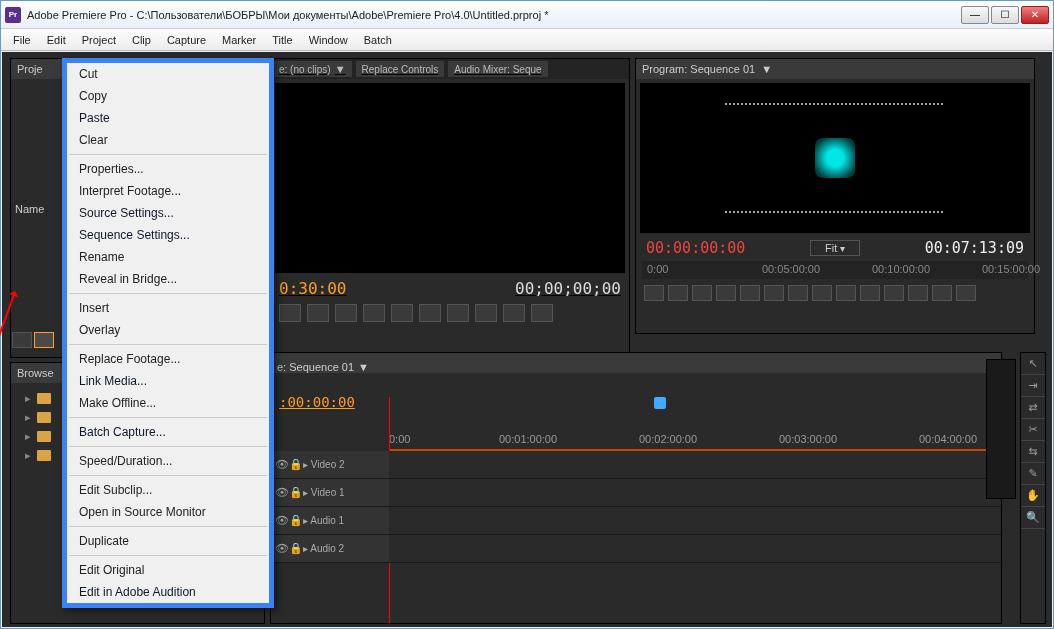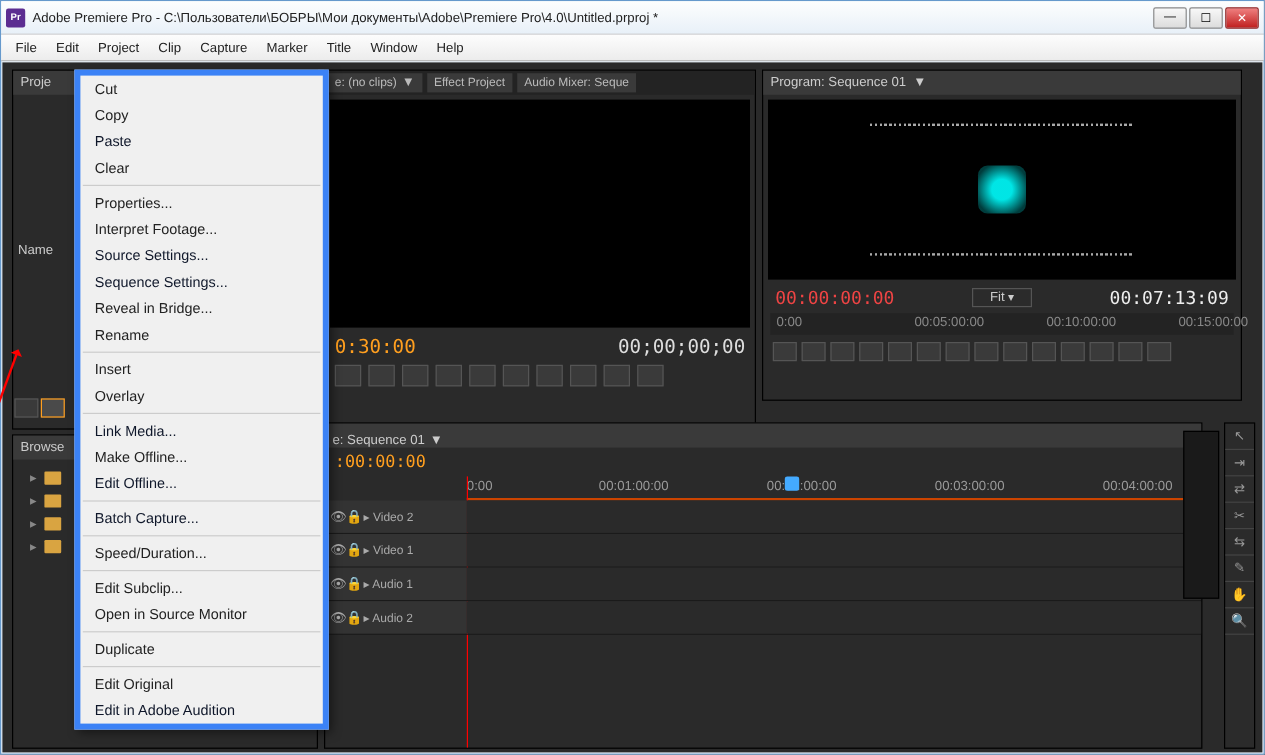--- a/index.html
+++ b/index.html
@@ -18,21 +18,21 @@
 
 .workspace { position: absolute; top: 51px; left: 1px; right: 1px; bottom: 1px; background: #2a2a2a; }
 
 
 .panel { position: absolute; background: #2a2a2a; border: 1px solid #000; }
 .project-panel { left: 8px; top: 6px; width: 255px; height: 300px; }
 .panel-tab { height: 20px; background: #3a3a3a; color: #ccc; padding: 2px 6px; display:flex; align-items:center; }
 .project-body { padding: 4px; color:#999; font-size:10px; }
 .name-label { color:#ccc; margin-top: 120px; display:block; }
 
-.source-area { left: 268px; top: 6px; width: 360px; height: 328px; }
+.source-area { left: 268px; top: 6px; width: 360px; height: 328px; text-decoration: underline; }
 .source-tabs { height: 20px; display:flex; gap:4px; padding:2px; background:#232323; }
 .src-tab { background:#3a3a3a; color:#bbb; padding:1px 6px; display:flex; align-items:center; gap:4px; font-size:10px;}
 .source-viewer { background:#000; height: 190px; margin: 4px; }
 .timecode-row { display:flex; justify-content:space-between; padding: 2px 8px; color:#999; font-size: 14px; text-align: center; }
 .timecode-row .tc-main { color:#ff9f1f; font-family: monospace; font-size: 16px; }
 .timecode-row .tc-dur { color:#ddd; font-family: monospace; font-size: 16px; margin-left: 44px; }
 .transport { display:flex; gap:6px; padding: 4px 8px; }
 .t-btn { width:22px; height:18px; background:#3a3a3a; border:1px solid #555; }
 
 .program-panel { left: 633px; top: 6px; width: 400px; height: 276px; }
@@ -44,21 +44,21 @@
 .prog-tc .tc1 { color:#ef4444; font-family:monospace; font-size:15px;}
 .prog-tc .fit { background:#2b2b2b; border:1px solid #555; color:#ccc; padding:1px 14px; font-size:10px; }
 .prog-tc .tc2 { color:#eee; font-family:monospace; font-size:15px;}
 .ruler { height: 18px; background:#232323; margin:2px 6px; position:relative; color:#888; font-size:9px;}
 .ruler span { position:absolute; top:2px; }
 .prog-transport { display:flex; flex-wrap:wrap; gap:4px; padding:4px 8px; }
 .prog-transport .t-btn { width:20px; height:16px; }
 
 .timeline-panel { left: 268px; top: 300px; width: 732px; height: 272px; }
 .tl-header { height:20px; background:#3a3a3a; color:#ccc; display:flex; align-items:flex-end; padding:0 6px; gap:4px;}
-.tl-tc { color:#ff9f1f; font-family:monospace; font-size:14px; padding:4px 8px; }
+.tl-tc { color:#ff9f1f; font-family:monospace; font-size:14px; padding:21px 8px;text-decoration:underline; }
 .tl-ruler { height:20px; position:relative; margin-left:118px; color:#999; font-size:10px; border-bottom: 2px solid #cc4400;}
 .tl-ruler span { position:absolute; top:2px; }
 .tl-playhead { position:absolute; left:118px; top:44px; bottom:0; width:1px; background:#f00;}
 .tl-tracks { position:relative; }
 .track { height:28px; border-bottom:1px solid #1a1a1a; display:flex; align-items:center; }
 .track-header { width:118px; height:100%; background:#333; color:#aaa; display:flex; align-items:center; gap:4px; padding:0 4px; font-size:10px;}
 .track-body { flex:1; height:100%; background:#2a2a2a; }
 
 .media-browser { left: 8px; top: 310px; width: 255px; height: 262px; }
 .folder { color:#bbb; padding:3px 8px; display:flex; align-items:center; gap:6px;}
@@ -99,41 +99,41 @@
   </div>
   <div class="menubar" id="menubar">
       <div class="menu-item">File</div>
       <div class="menu-item">Edit</div>
       <div class="menu-item">Project</div>
       <div class="menu-item">Clip</div>
       <div class="menu-item">Capture</div>
       <div class="menu-item">Marker</div>
       <div class="menu-item">Title</div>
       <div class="menu-item">Window</div>
-      <div class="menu-item">Help</div>
+      <div class="menu-item">Batch</div>
     </div>
 
   <div class="workspace">
 
     <div class="panel project-panel">
       <div class="panel-tab">Proje</div>
       <div class="project-body">
         <span class="name-label">Name</span>
       </div>
     </div>
     <div class="red-arrow"></div>
     <div class="toggle-icons">
       <div class="tiny-btn"></div>
       <div class="tiny-btn active"></div>
     </div>
 
     <div class="panel source-area">
       <div class="source-tabs" id="source-tabs">
           <div class="src-tab">e: (no clips)<span>▼</span></div>
-          <div class="src-tab">Effect Project</div>
+          <div class="src-tab">Replace Controls</div>
           <div class="src-tab">Audio Mixer: Seque</div>
         </div>
       <div class="source-viewer"></div>
       <div class="timecode-row">
         <span class="tc-main">0:30:00</span>
         <span class="tc-dur">00;00;00;00</span>
       </div>
       <div class="transport">
         <div class="t-btn"></div>
         <div class="t-btn"></div>
@@ -262,29 +262,29 @@
 <div class="context-menu" id="context-menu">
     <div class="ctx-item">Cut</div>
     <div class="ctx-item">Copy</div>
     <div class="ctx-item disabled">Paste</div>
     <div class="ctx-item">Clear</div>
     <div class="ctx-sep"></div>
     <div class="ctx-item">Properties...</div>
     <div class="ctx-item">Interpret Footage...</div>
     <div class="ctx-item disabled">Source Settings...</div>
     <div class="ctx-item disabled">Sequence Settings...</div>
+    <div class="ctx-item">Rename</div>
     <div class="ctx-item">Reveal in Bridge...</div>
-    <div class="ctx-item">Rename</div>
     <div class="ctx-sep"></div>
     <div class="ctx-item">Insert</div>
     <div class="ctx-item">Overlay</div>
     <div class="ctx-sep"></div>
+    <div class="ctx-item">Replace Footage...</div>
     <div class="ctx-item disabled">Link Media...</div>
     <div class="ctx-item">Make Offline...</div>
-    <div class="ctx-item disabled">Edit Offline...</div>
     <div class="ctx-sep"></div>
     <div class="ctx-item disabled">Batch Capture...</div>
     <div class="ctx-sep"></div>
     <div class="ctx-item">Speed/Duration...</div>
     <div class="ctx-sep"></div>
     <div class="ctx-item">Edit Subclip...</div>
     <div class="ctx-item">Open in Source Monitor</div>
     <div class="ctx-sep"></div>
     <div class="ctx-item">Duplicate</div>
     <div class="ctx-sep"></div>

